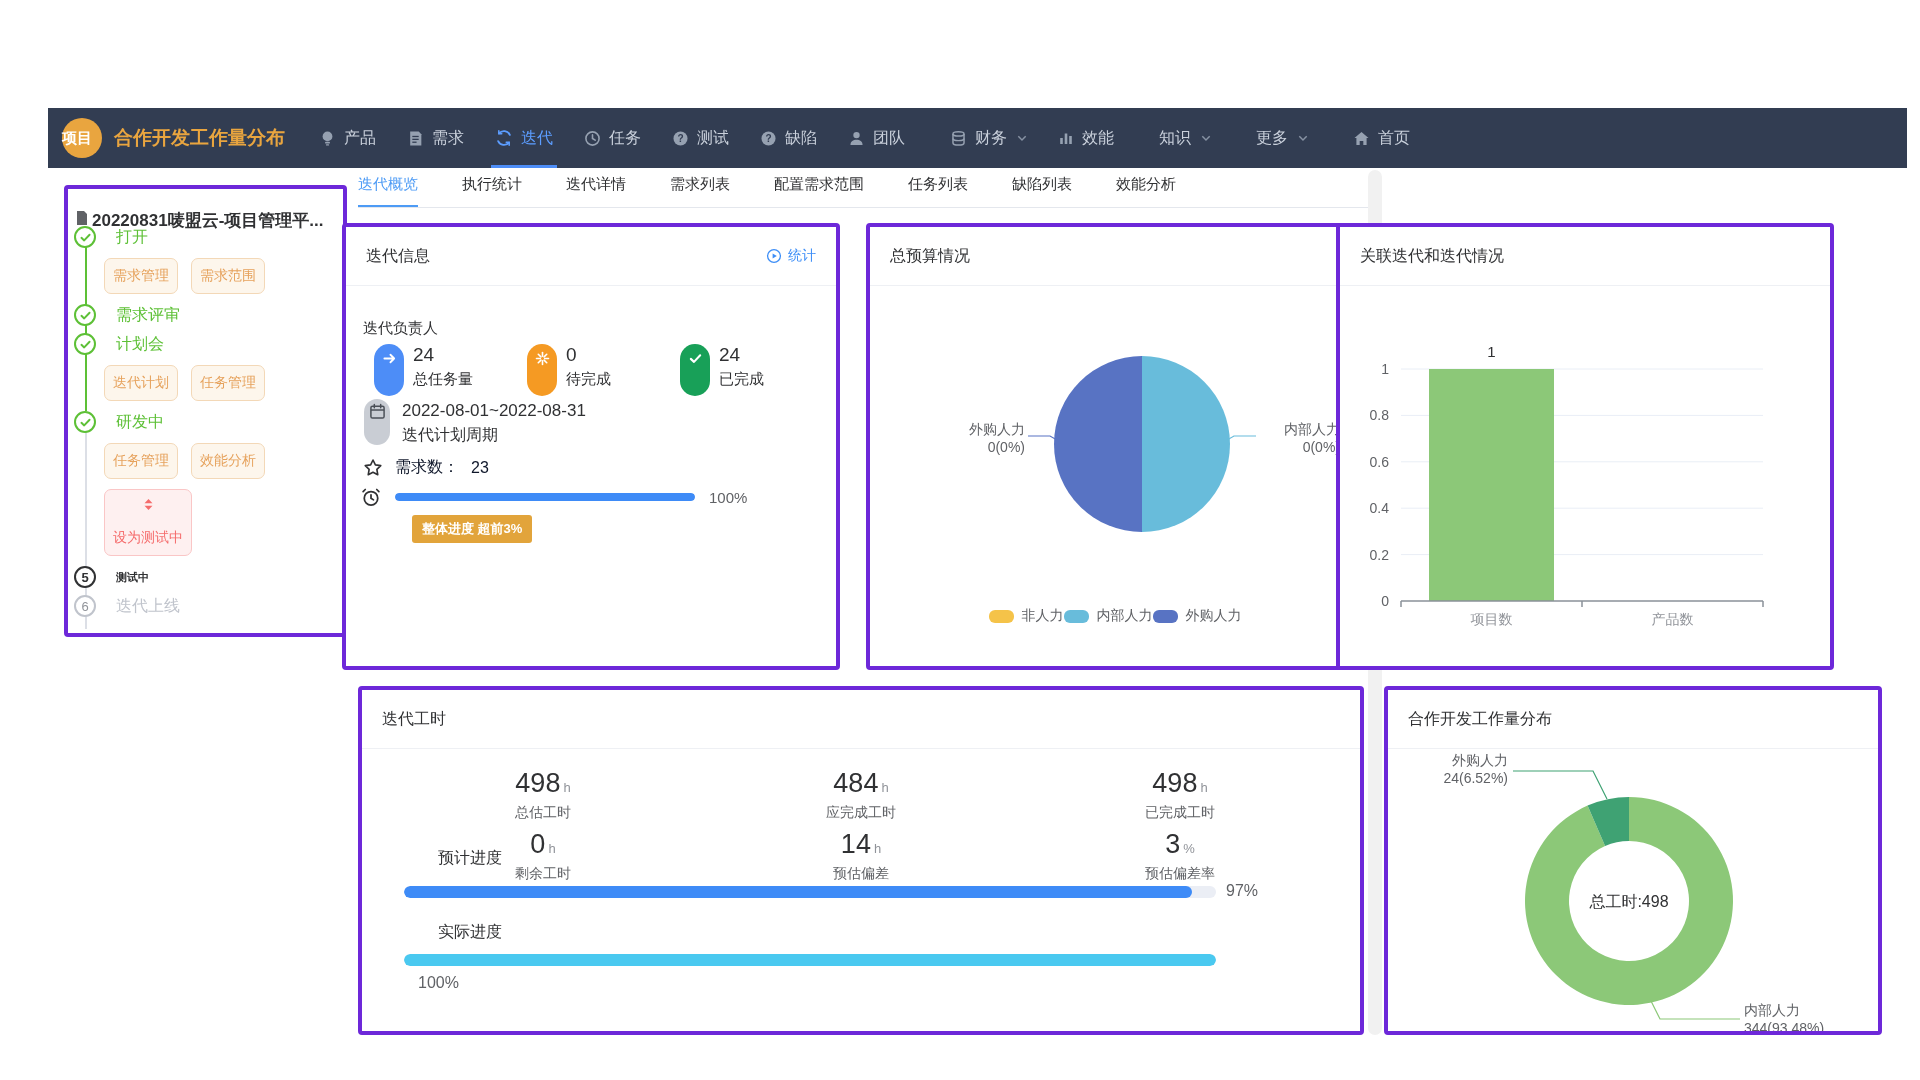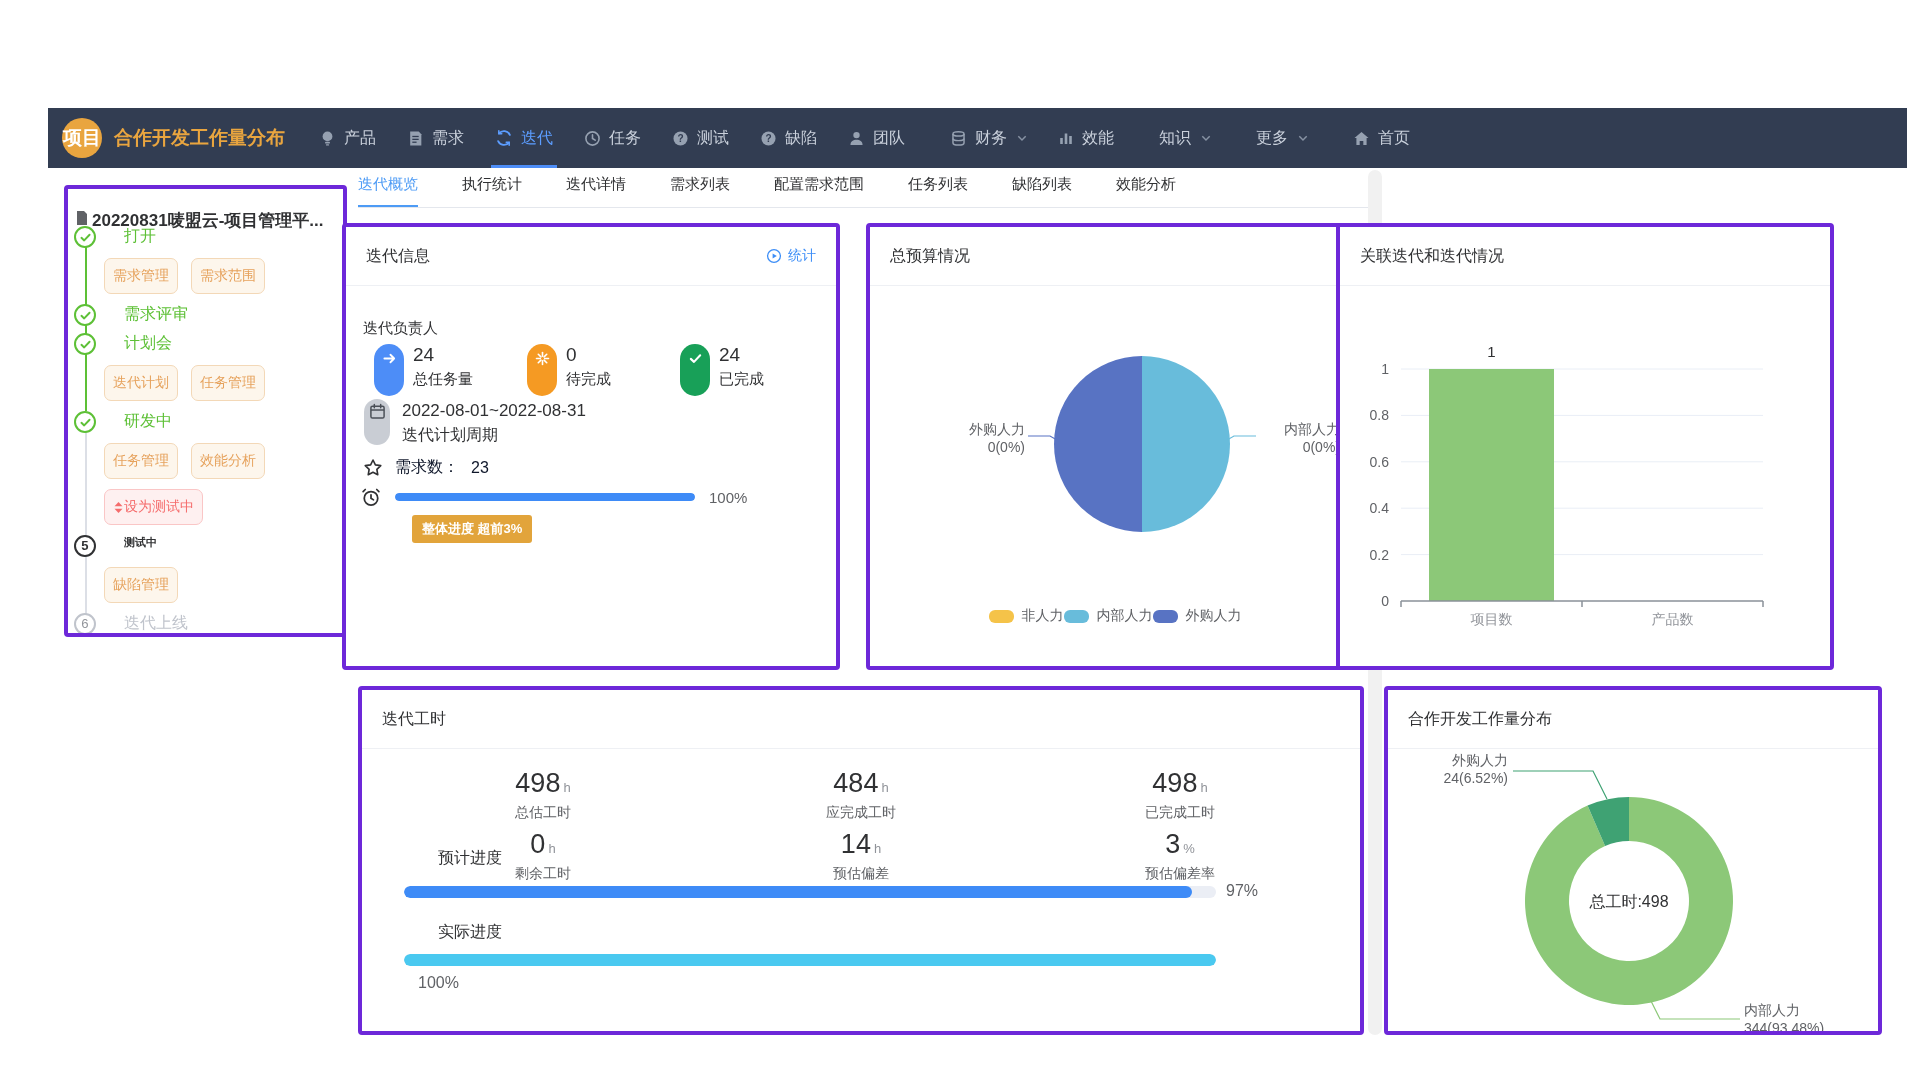--- a/index.html
+++ b/index.html
@@ -1,21 +1,21 @@
 <!DOCTYPE html>
 <html lang="zh"><head>
 <meta charset="utf-8">
 <style>
   html,body{margin:0;padding:0;width:1920px;height:1080px;background:#fff;overflow:hidden;
     font-family:"Liberation Sans","DejaVu Sans",sans-serif;color:#303133;}
   .app{position:absolute;left:48px;top:108px;width:1859px;height:927px;}
   
   .navbar{position:absolute;left:0;top:0;width:100%;height:60px;background:#323D52;display:flex;align-items:center;}
-  .logo{width:40px;height:40px;border-radius:50%;background:#E9A53F;color:#fff;font-size:19px;font-weight:bold;
-    display:flex;align-items:center;justify-content:center;margin:0 12px 0 14px;flex:0 0 auto;}
+  .logo{width:40px;height:40px;border-radius:50%;background:#E9A53F;color:#fff;font-size:15px;font-weight:bold;
+    display:flex;align-items:center;justify-content:flex-start;margin:0 12px 0 14px;flex:0 0 auto;}
   .app-title{color:#E9A53F;font-size:19px;font-weight:bold;margin-right:34px;white-space:nowrap;}
   .nav-items{display:flex;align-items:stretch;height:100%;}
   .nav-item{display:flex;align-items:center;gap:8px;position:relative;margin-right:31px;cursor:pointer;
     color:#C9D0DB;font-size:16px;white-space:nowrap;}
   .nav-item .ic{color:#96A1B1;display:flex;}
   .nav-item.active{color:#5C9DFF;}
   .nav-item.active .ic{color:#5C9DFF;}
   .nav-item.active::after{content:"";position:absolute;left:-4px;right:-4px;bottom:0;height:3px;background:#4D8DF7;}
   .nav-item .chev{color:#8792A3;margin-left:2px;display:flex;}
   .nav-item.sp{margin-left:14px;}
@@ -26,32 +26,32 @@
   .card-hd{height:58px;display:flex;align-items:center;justify-content:space-between;
     padding:0 20px;border-bottom:1px solid #EEF0F4;font-size:16px;color:#303133;}
   
   .sidebar{left:16px;top:17px;width:283px;height:452px;}
   .proj-title{position:absolute;left:24px;top:20px;width:254px;font-size:17px;font-weight:bold;color:#303133;
     white-space:nowrap;overflow:hidden;z-index:3;}
   .proj-ic{position:absolute;left:8px;top:22px;color:#606266;z-index:3;}
   .steps{position:absolute;left:0;top:30px;width:100%;}
   .stepline{position:absolute;left:17px;width:2px;background:#DCDFE6;z-index:0;}
   .stepline.green{background:#5DC036;}
-  .step-row{position:relative;display:flex;align-items:flex-start;gap:28px;padding-left:6px;z-index:1;font-family:Liberation Mono, monospace;}
+  .step-row{position:relative;display:flex;align-items:center;gap:20px;padding-left:6px;z-index:1;}
   .step-circle{width:22px;height:22px;border-radius:50%;background:#fff;border:2px solid #5DC036;flex:0 0 auto;
     display:flex;align-items:center;justify-content:center;font-size:13px;color:#5DC036;box-sizing:border-box;}
   .step-label{font-size:16px;color:#5DC036;}
   .step-row.current .step-circle{border-color:#303133;color:#303133;font-weight:bold;}
   .step-row.current .step-label{color:#303133;font-weight:bold;font-size:11px;}
   .step-row.pending .step-circle{border-color:#C0C4CC;color:#909399;border-width:2px;}
   .step-row.pending .step-label{color:#C0C4CC;}
   .step-btns{position:relative;display:flex;gap:13px;margin:10px 0 10px 36px;z-index:1;}
   .sbtn{background:#FDF6EC;border:1px solid #F3D8B7;color:#E6A25C;font-size:14px;border-radius:7px;
     padding:8px 8px;cursor:pointer;font-family:inherit;}
-  .sbtn.danger{background:#FEF0F0;border-color:#FAC6C6;color:#F56C6C;display:flex;align-items:center;gap:0;}
+  .sbtn.danger{background:#FEF0F0;border-color:#FAC6C6;color:#F56C6C;display:flex;align-items:center;gap:18px;flex-direction:column;}
   
   .tabs{position:absolute;left:310px;top:7px;width:1010px;height:33px;display:flex;gap:44px;
     border-bottom:1px solid #E4E7ED;box-sizing:border-box;}
   .tab{font-size:15px;color:#303133;cursor:pointer;padding-bottom:12px;white-space:nowrap;}
   .tab.active{color:#4D9BF5;border-bottom:2px solid #4D9BF5;}
   
   .c-info{left:294px;top:55px;width:498px;height:447px;}
   .stats-link{display:flex;align-items:center;gap:6px;color:#3D8EF7;font-size:14px;cursor:pointer;text-decoration:none;}
   .owner-label{position:absolute;left:17px;top:92px;font-size:15px;color:#303133;}
   .pill-group{position:absolute;top:117px;display:flex;gap:9px;}
@@ -285,23 +285,20 @@
                   <path d="M1.5 5.2 5.5 1l4 4.2z"></path>
                   <path d="M1.5 7.8 5.5 12l4-4.2z"></path>
                 </svg>
               </span>
               <span>设为测试中</span>
             </button>
           </div>
           <div class="step-row current" style="margin-top: 7px;">
             <div class="step-circle">5</div>
             <div class="step-label">测试中</div>
-          </div>
-          <div class="step-btns">
-            <button class="sbtn">缺陷管理</button>
           </div>
           <div class="step-row pending" style="margin-top: 7px;">
             <div class="step-circle">6</div>
             <div class="step-label">迭代上线</div>
           </div>
         </div>
     </div>
 
     <div class="tabs" id="tabs">
         <div class="tab active">迭代概览</div>

